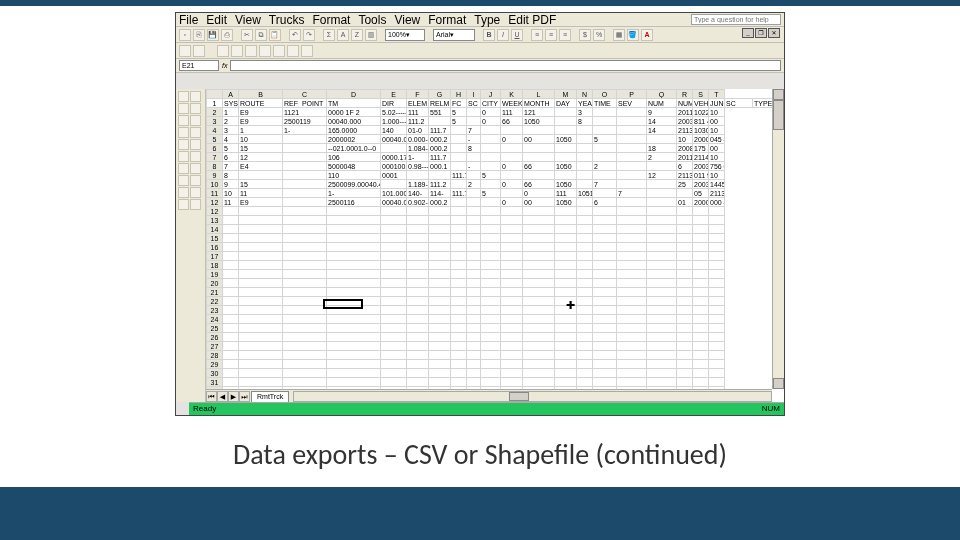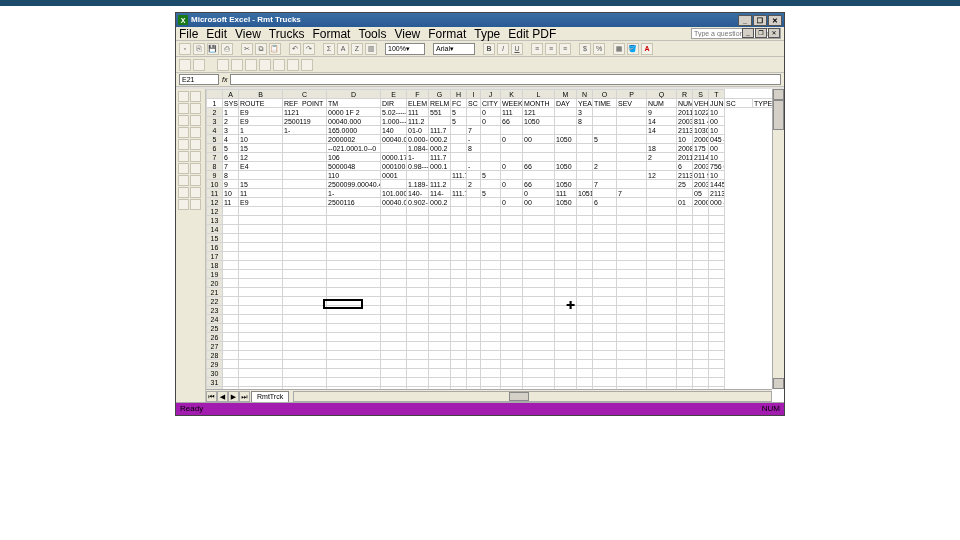--- a/index.html
+++ b/index.html
@@ -258,23 +258,23 @@
   }
   .vscroll .up{top:0;} .vscroll .down{bottom:0;}
   .vscroll .vthumb{
     position:absolute; left:0; top:11px;
     width:11px; height:30px;
     background:#d4d0c8; border:1px solid #888;
   }
   
   .statusbar {
     position:absolute;
-    left:0; right:0; bottom:0;
+    left:13px; right:0; bottom:0;
     height:13px;
-    background:#a21caf;
+    background:#22c55e;
     border-top:1px solid #aaa;
     display:flex; align-items:center;
     padding:0 4px;
     font-size:8px;
   }
   .statusbar .right { margin-left:auto; }
   
   .caption-band {
     position:absolute;
     left:0; right:0;
@@ -300,30 +300,20 @@
   }
 </style>
 </head>
 <body>
 
 <div class="slide">
   <div class="band-top"></div>
 
   <div class="excel-shot">
 
-    <div class="titlebar">
-      <span class="excel-icon">X</span>
-      <span>Microsoft Excel - Rmt Trucks</span>
-      <span class="spacer"></span>
-      <div class="winctl">
-        <div class="btn">_</div>
-        <div class="btn">❐</div>
-        <div class="btn">✕</div>
-      </div>
-    </div>
 
     <div class="menubar">
       <span>File</span>
       <span>Edit</span>
       <span>View</span>
       <span>Trucks</span>
       <span>Format</span>
       <span>Tools</span>
       <span>View</span>
       <span>Format</span>
@@ -1285,13 +1275,19 @@
         </div>
       </div>
     </div>
 
     <div class="statusbar">
       <span>Ready</span>
       <span class="right">NUM</span>
     </div>
   </div>
 
+  <div class="caption-band">
+    <div class="caption-white">
+      <span class="caption-text">Data exports – CSV or Shapefile (continued)</span>
+    </div>
+    <div class="caption-blue"></div>
+  </div>
 </div>
 
 </body></html>

